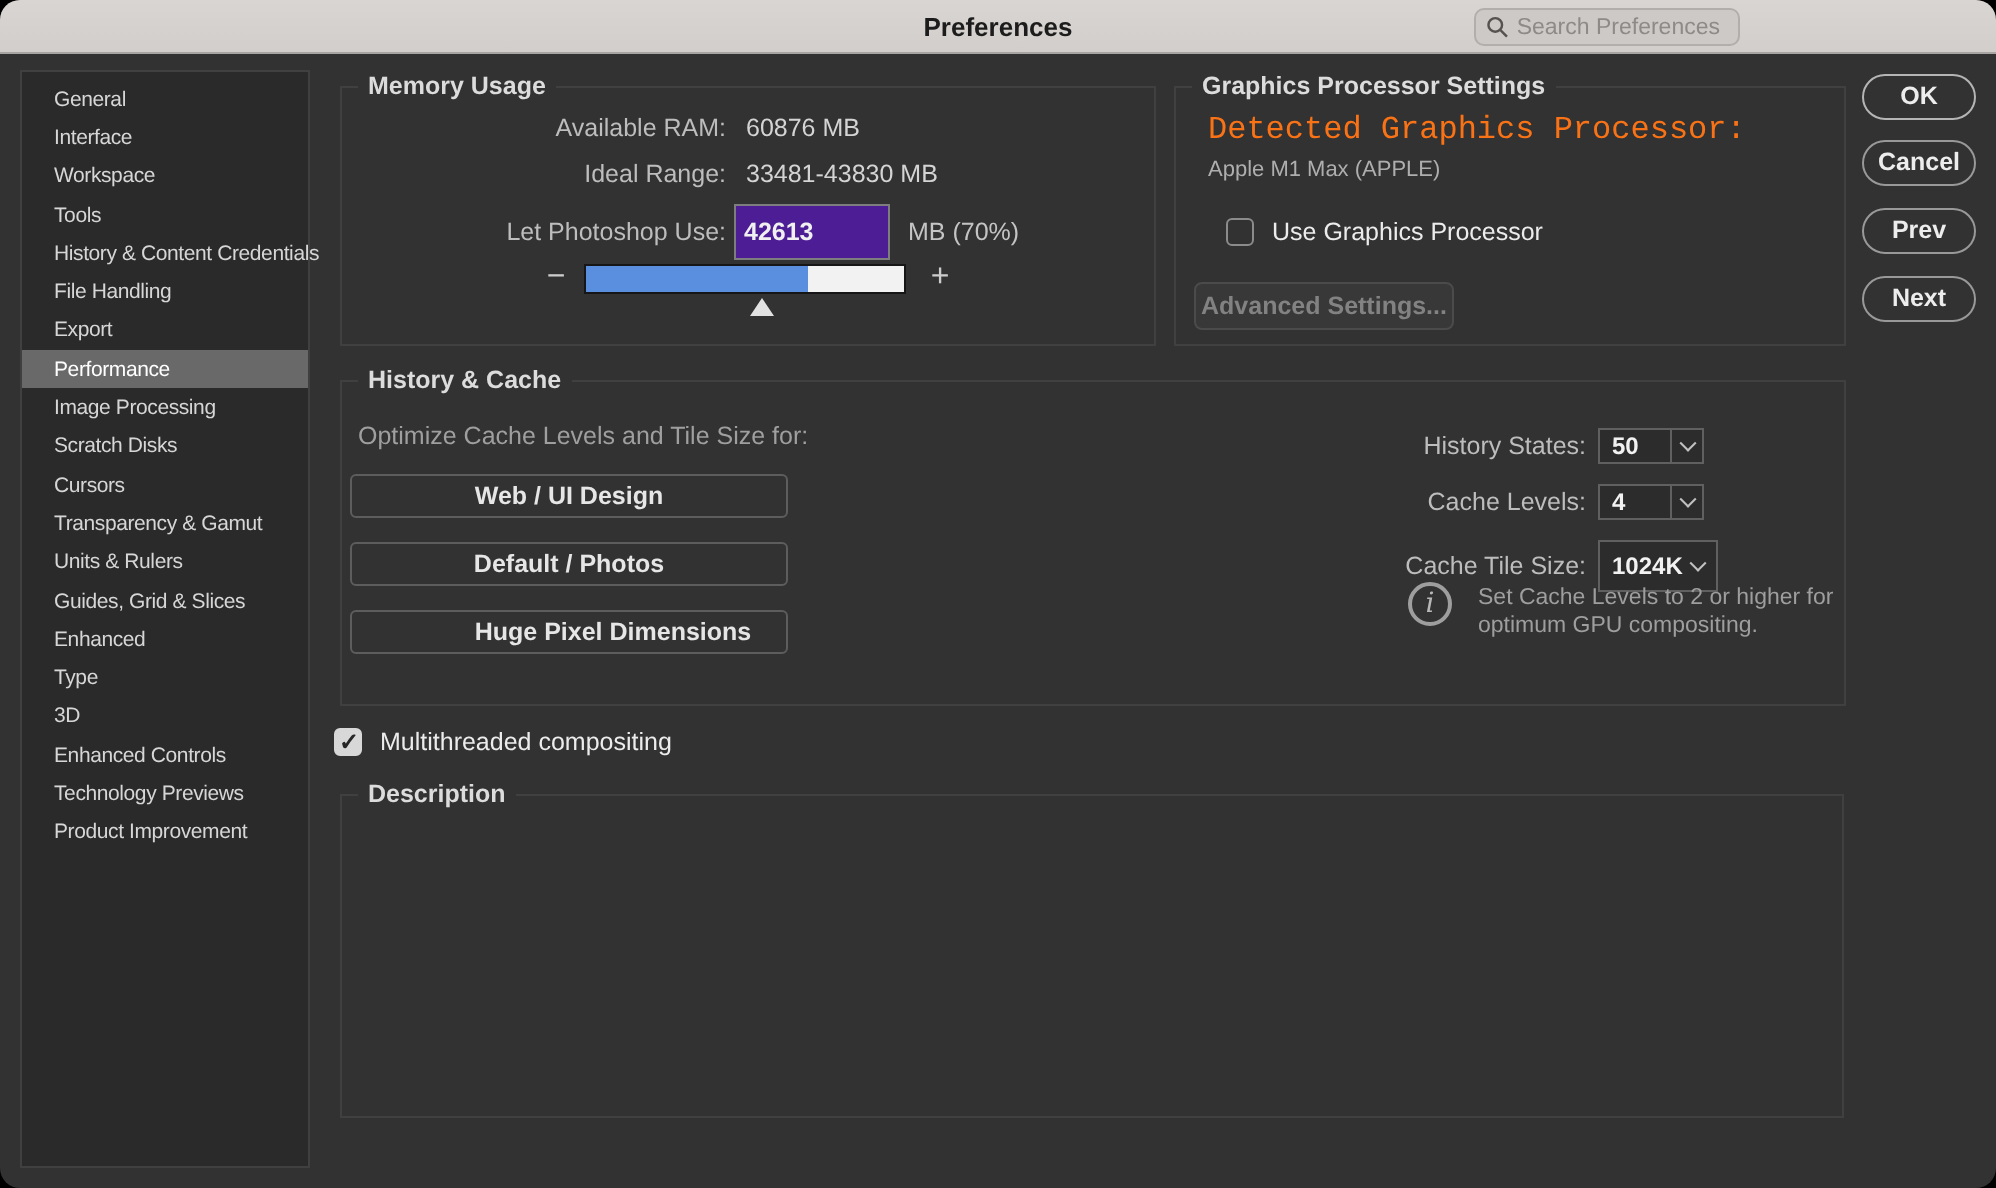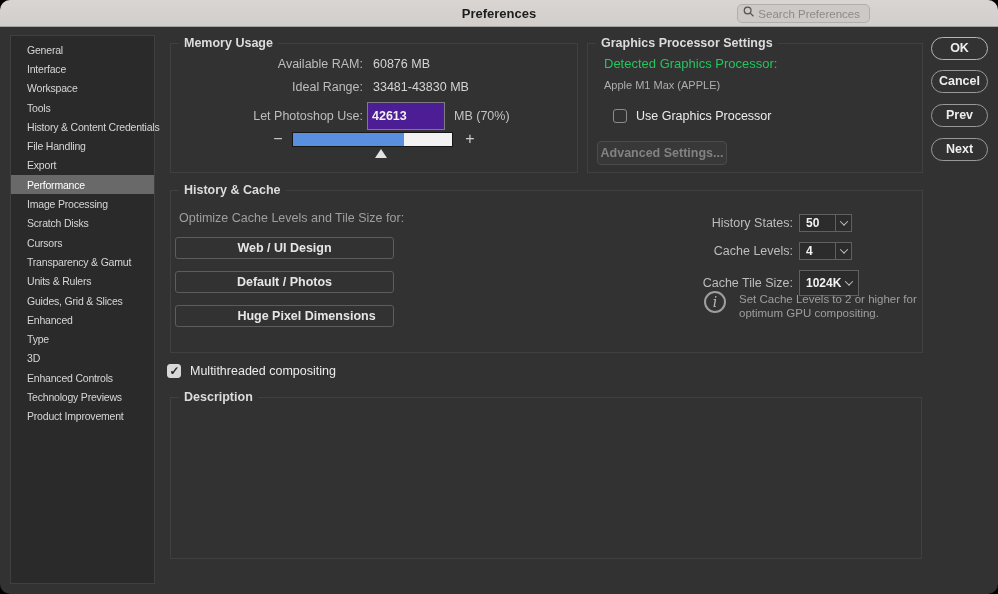--- a/index.html
+++ b/index.html
@@ -14,21 +14,21 @@
     background:linear-gradient(#d9d5d2,#d2cecb);
     border-bottom:1px solid #a8a4a1;
   }
   #titlebar .title {
     position:absolute; left:0; right:0; top:0; height:27px; line-height:27px;
     text-align:center; font-size:13px; font-weight:bold; color:#1c1c1c;
   }
   .searchbox {
     position:absolute; left:737px; top:4px; width:133px; height:19px;
     background:#cdc9c6; border:1px solid #b2aeab; border-radius:5px;
-    display:flex; padding:0 5px; gap:4px;
+    display:flex; align-items:center; padding:0 5px; gap:4px;
   }
   .searchbox input {
     border:none; background:transparent; outline:none; width:100%;
     font-size:11.5px; color:#3a3a3a; font-family:"Liberation Sans",sans-serif;
   }
   .searchbox input::placeholder { color:#8d8a87; }
   
   #sidebar {
     position:absolute; left:10px; top:35px; width:145px; height:549px;
     background:#2a2a2a; border:1px solid #404040; padding-top:4px;
@@ -68,21 +68,21 @@
     position:absolute; left:21px; top:3px; width:161px; height:15px;
     background:#f2f2f2; border:1px solid #161616;
   }
   .slider-fill { position:absolute; left:0; top:0; height:100%; background:#5a8ede; }
   .slider-thumb {
     position:absolute; left:104px; top:20px; width:0; height:0;
     border-left:6px solid transparent; border-right:6px solid transparent;
     border-bottom:9px solid #e2e2e2;
   }
   
-  .gpu-line1 { position:absolute; left:16px; top:12px;  font-size:13px; color:#22c55e; }
+  .gpu-line1 { position:absolute; left:16px; top:12px;  font-size:16px; color:#f97316;font-family:Liberation Mono, monospace; }
   .gpu-line2 { position:absolute; left:16px; top:35px;  font-size:11px;   color:#aeaeae; }
   .checkbox {
     width:14px; height:14px; border-radius:3px; flex:0 0 auto;
     border:1px solid #8b8b8b; background:transparent; position:relative; cursor:default;
   }
   .checkbox.checked { background:#d8d8d8; border-color:#d8d8d8; }
   .checkbox.checked::after {
     content:"✓"; position:absolute; left:1.5px; top:-1px; font-size:12px; font-weight:bold; color:#262626;
   }
   .check-row { position:absolute; display:flex; align-items:center; gap:9px; font-size:12.5px; color:#ececec; }

